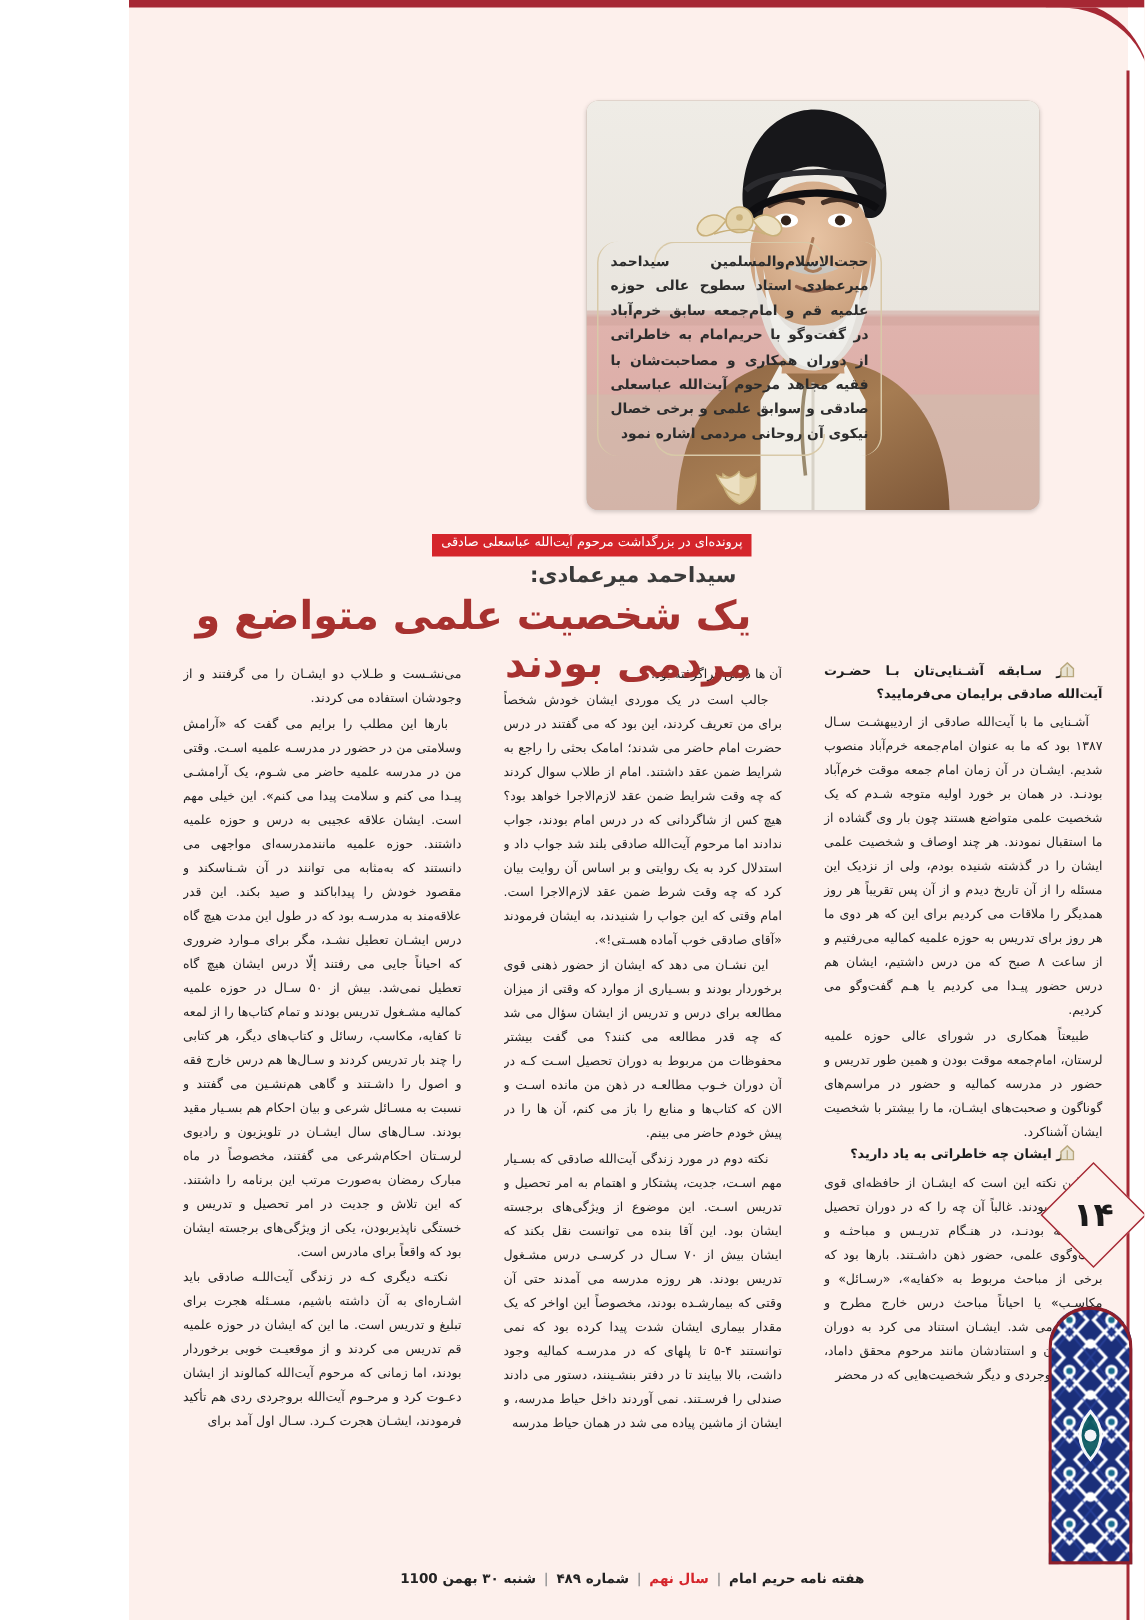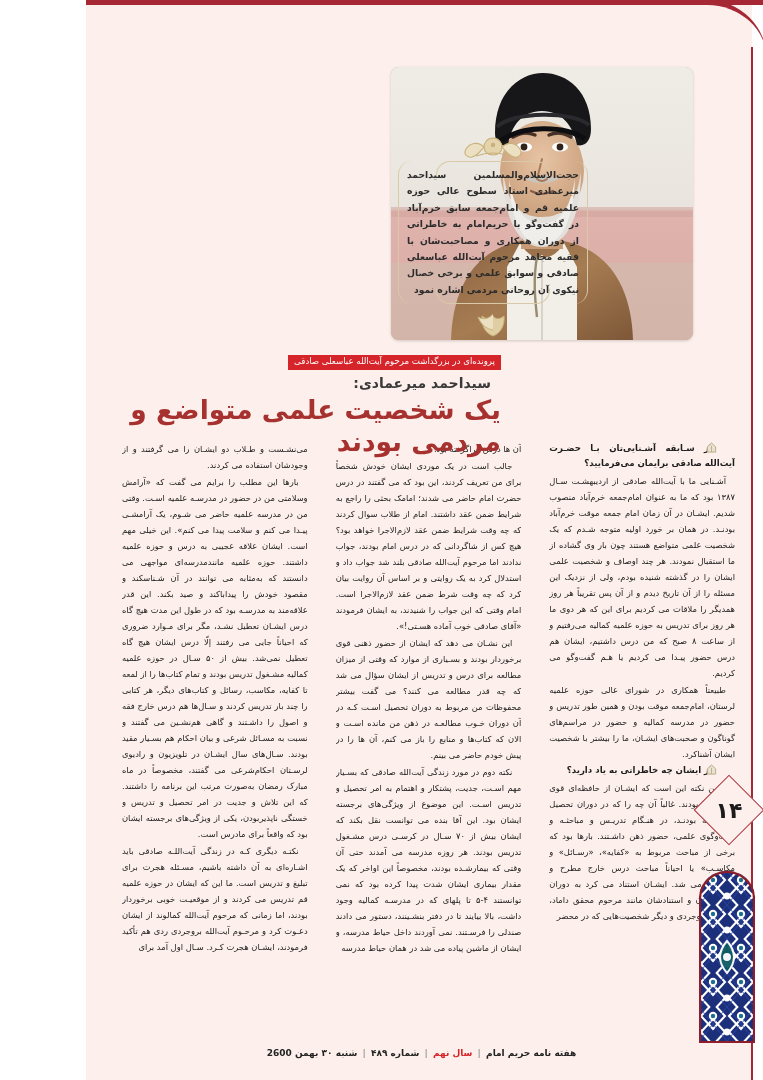--- a/index.html
+++ b/index.html
@@ -429,16 +429,16 @@
     </svg>
   </div>
 
   <div class="footer">
     <span>هفته نامه حریم امام</span>
     <span class="sep">|</span>
     <span class="accent">سال نهم</span>
     <span class="sep">|</span>
     <span>شماره ۴۸۹</span>
     <span class="sep">|</span>
-    <span>شنبه ۳۰ بهمن 2600</span>
+    <span>شنبه ۳۰ بهمن 1100</span>
   </div>
 
 </div>
 
 </body></html>

